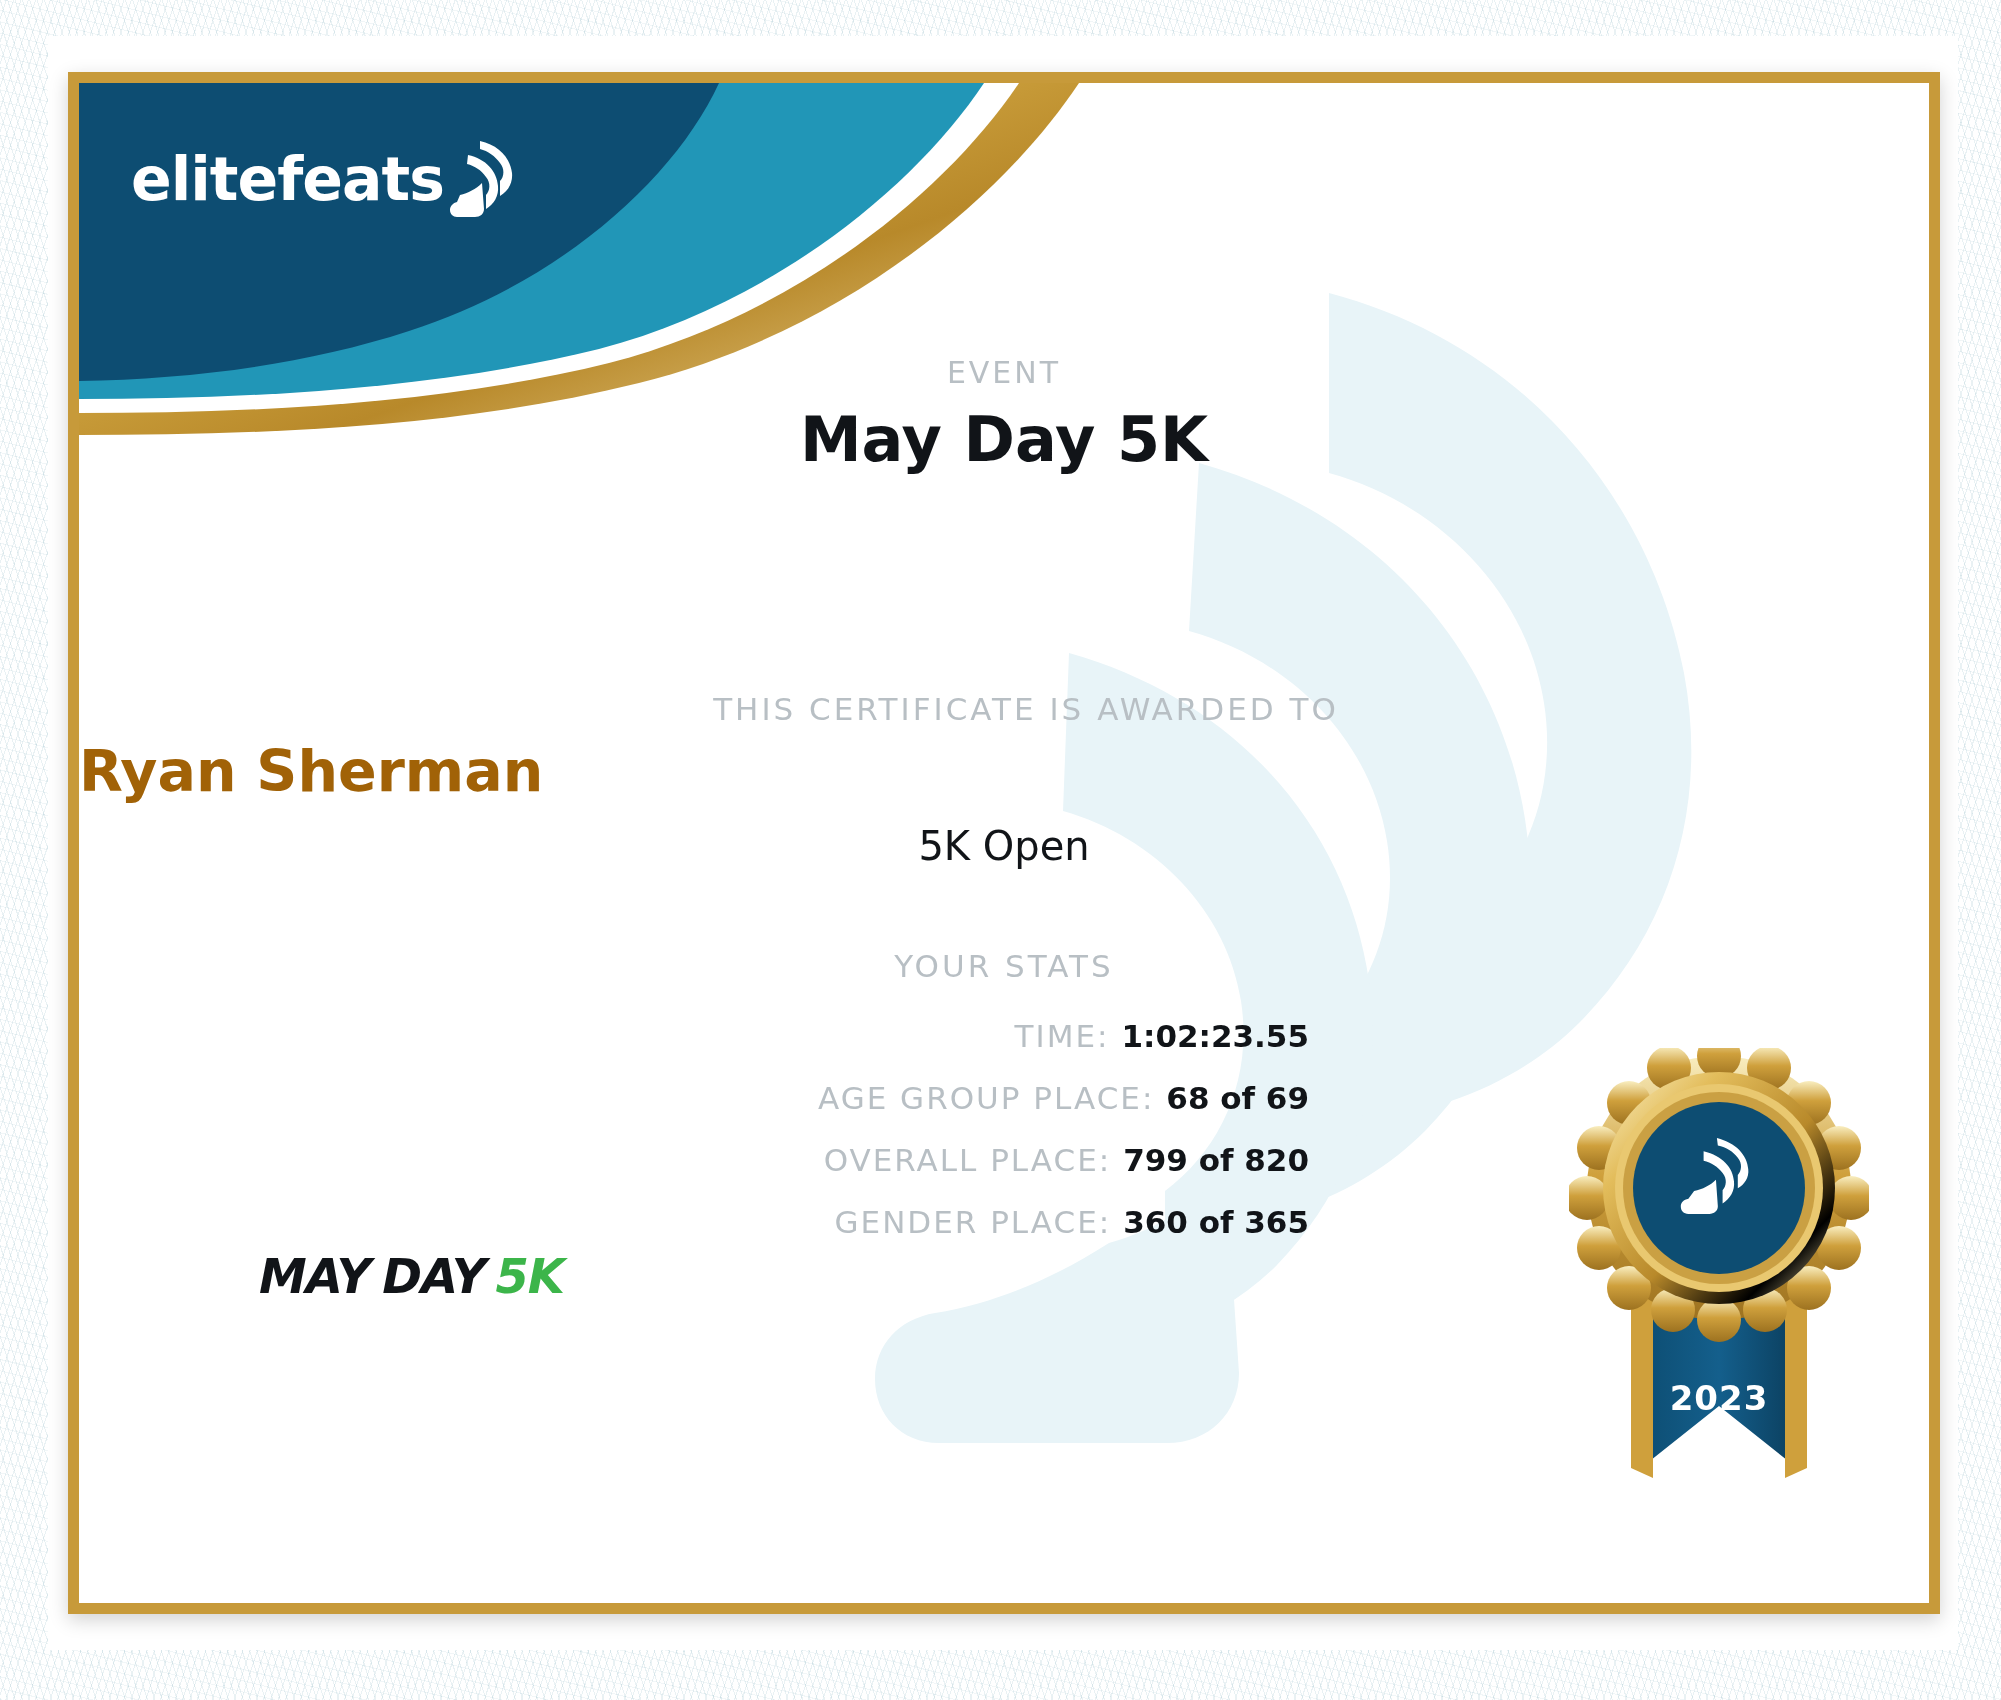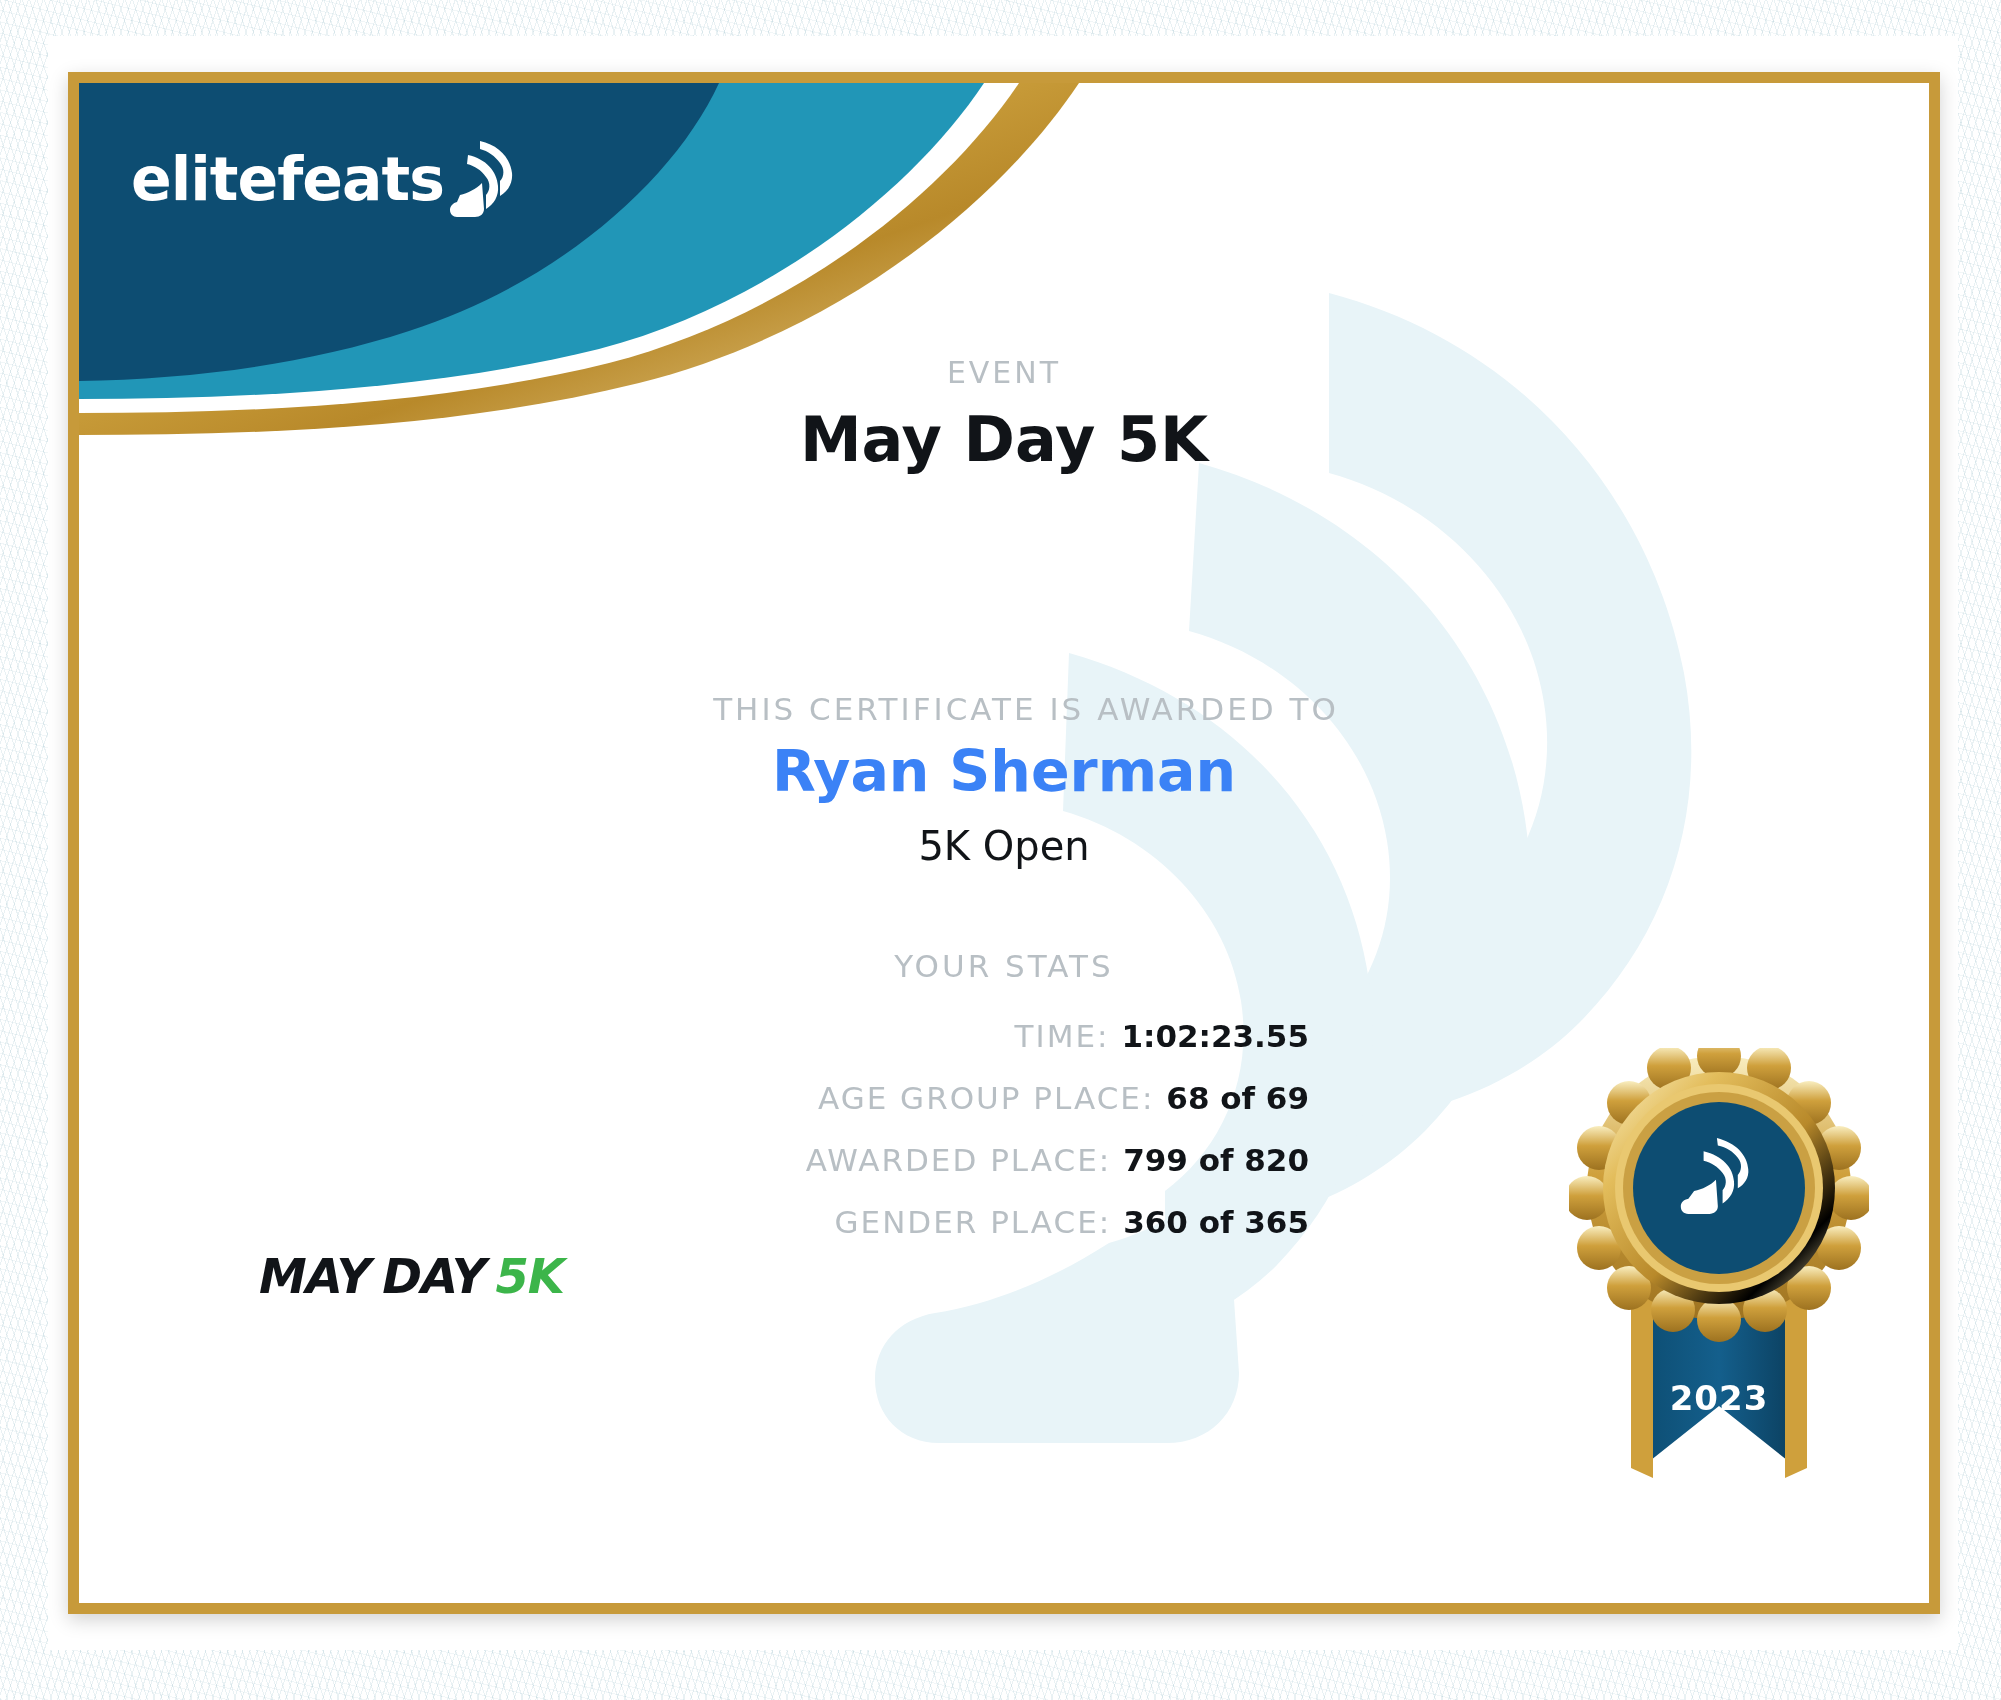--- a/index.html
+++ b/index.html
@@ -122,24 +122,23 @@
     position: absolute;
     left: 0; right: 0;
     top: 608px;
     font-size: 31px;
     padding-left: 44px;
   }
   .recipient {
     position: absolute;
     left: 0; right: 0;
     top: 655px;
-    text-align: center;
     font-size: 57px;
     font-weight: 700;
-    color: #3b82f6;
+    color: #a16207;
     font-family: "DejaVu Sans", sans-serif;
   }
   .division {
     position: absolute;
     left: 0; right: 0;
     top: 740px;
     text-align: center;
     font-size: 40px;
     font-weight: 400;
     color: #111418;
@@ -289,21 +288,21 @@
       <div class="stats">
         <div class="stat-row">
           <span class="stat-key">TIME:</span>
           <span class="stat-val">1:02:23.55</span>
         </div>
         <div class="stat-row">
           <span class="stat-key">AGE GROUP PLACE:</span>
           <span class="stat-val">68 of 69</span>
         </div>
         <div class="stat-row">
-          <span class="stat-key">AWARDED PLACE:</span>
+          <span class="stat-key">OVERALL PLACE:</span>
           <span class="stat-val">799 of 820</span>
         </div>
         <div class="stat-row">
           <span class="stat-key">GENDER PLACE:</span>
           <span class="stat-val">360 of 365</span>
         </div>
       </div>
 
       <div class="event-logo">
         <span class="ml-a">MAY</span>

